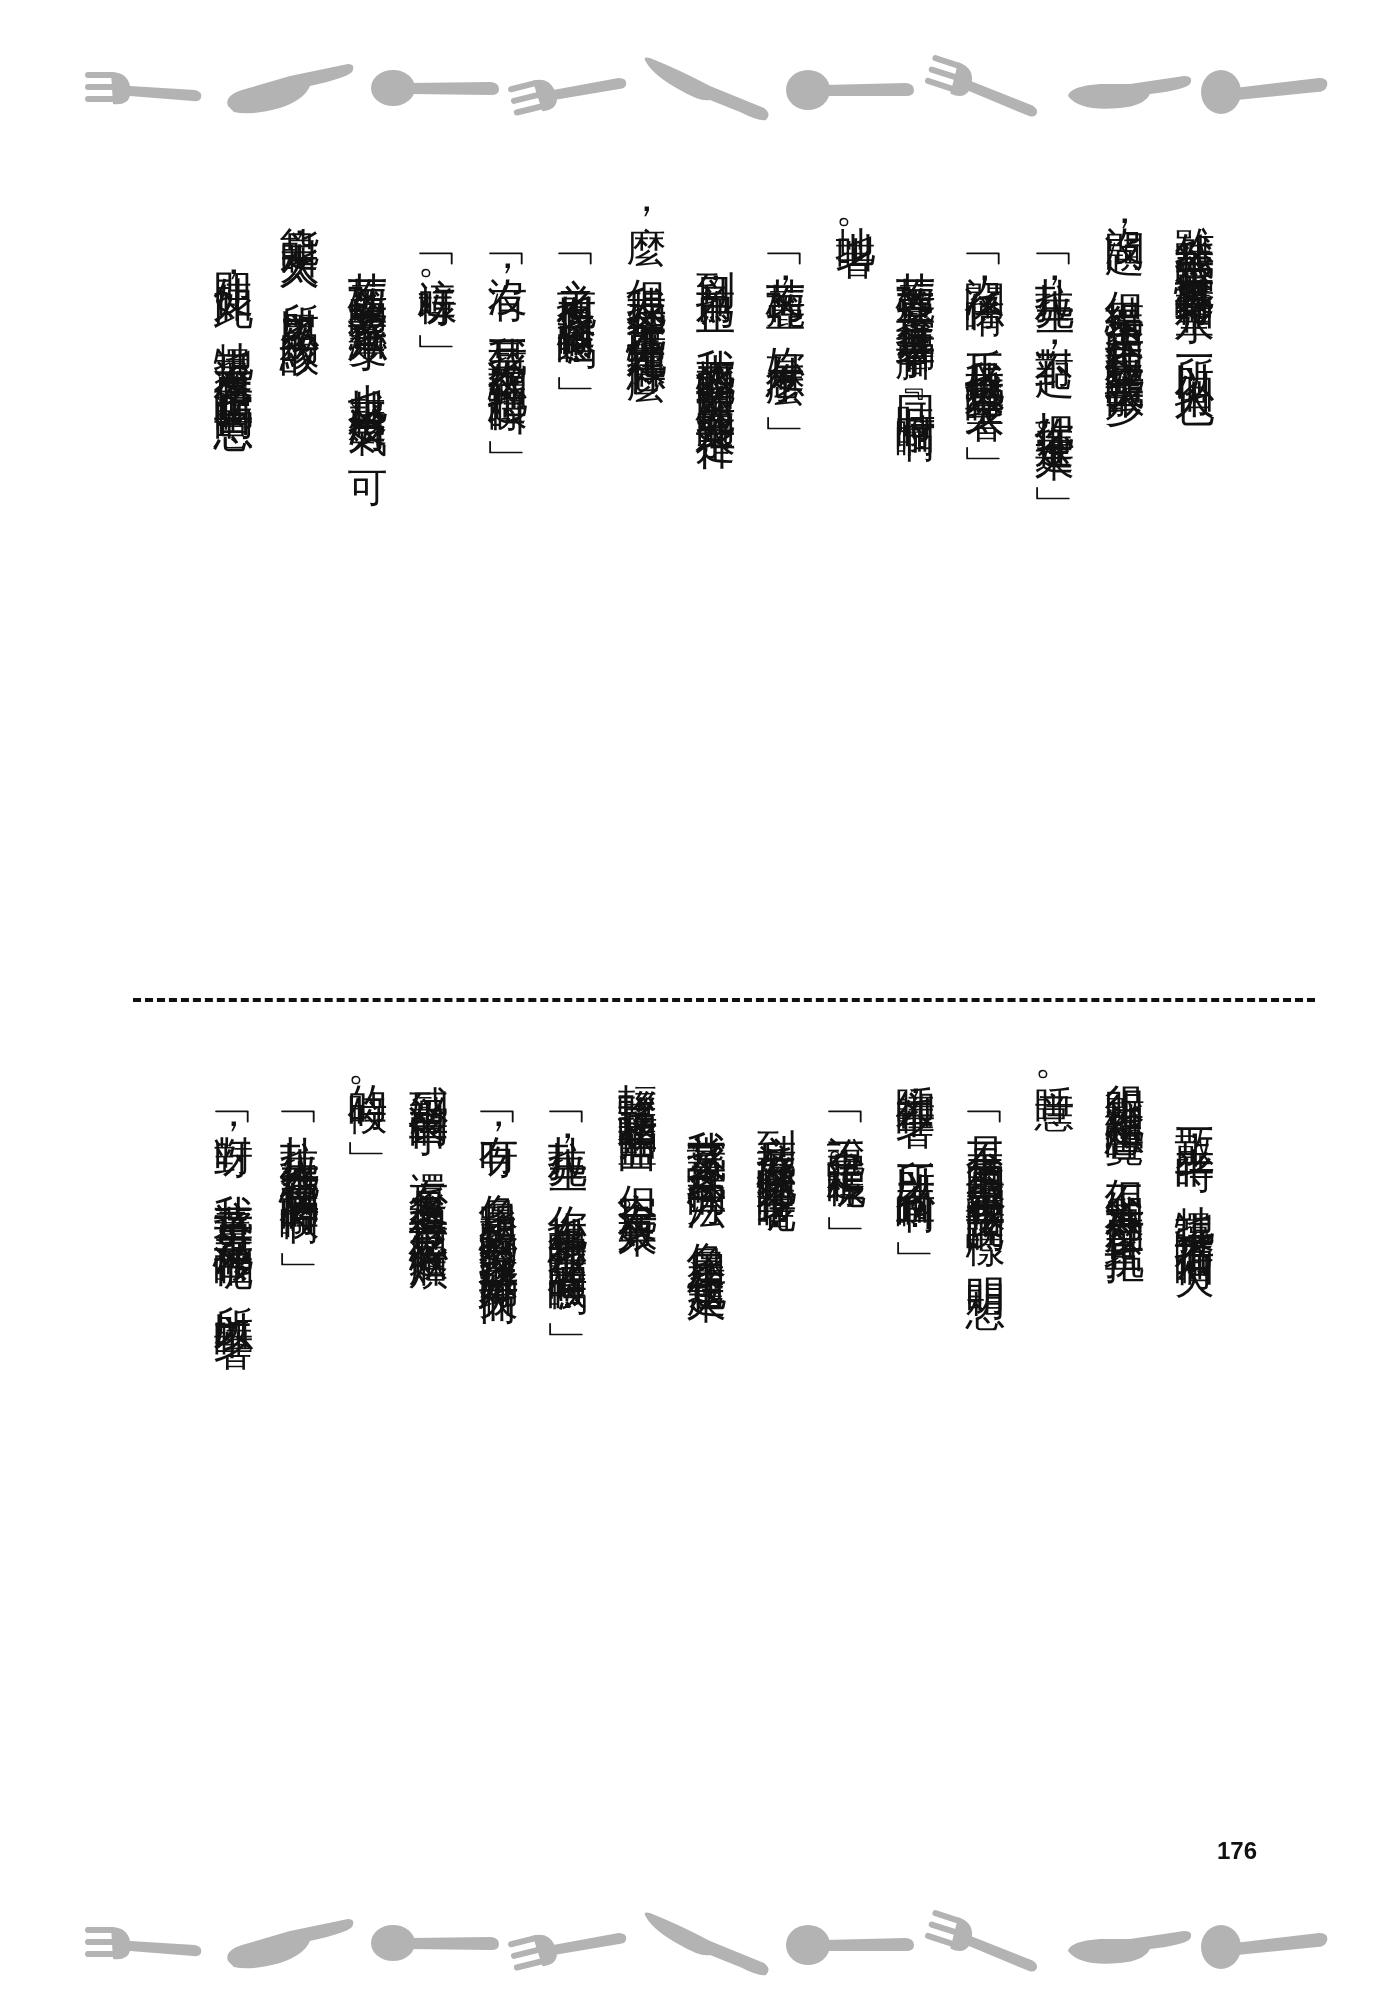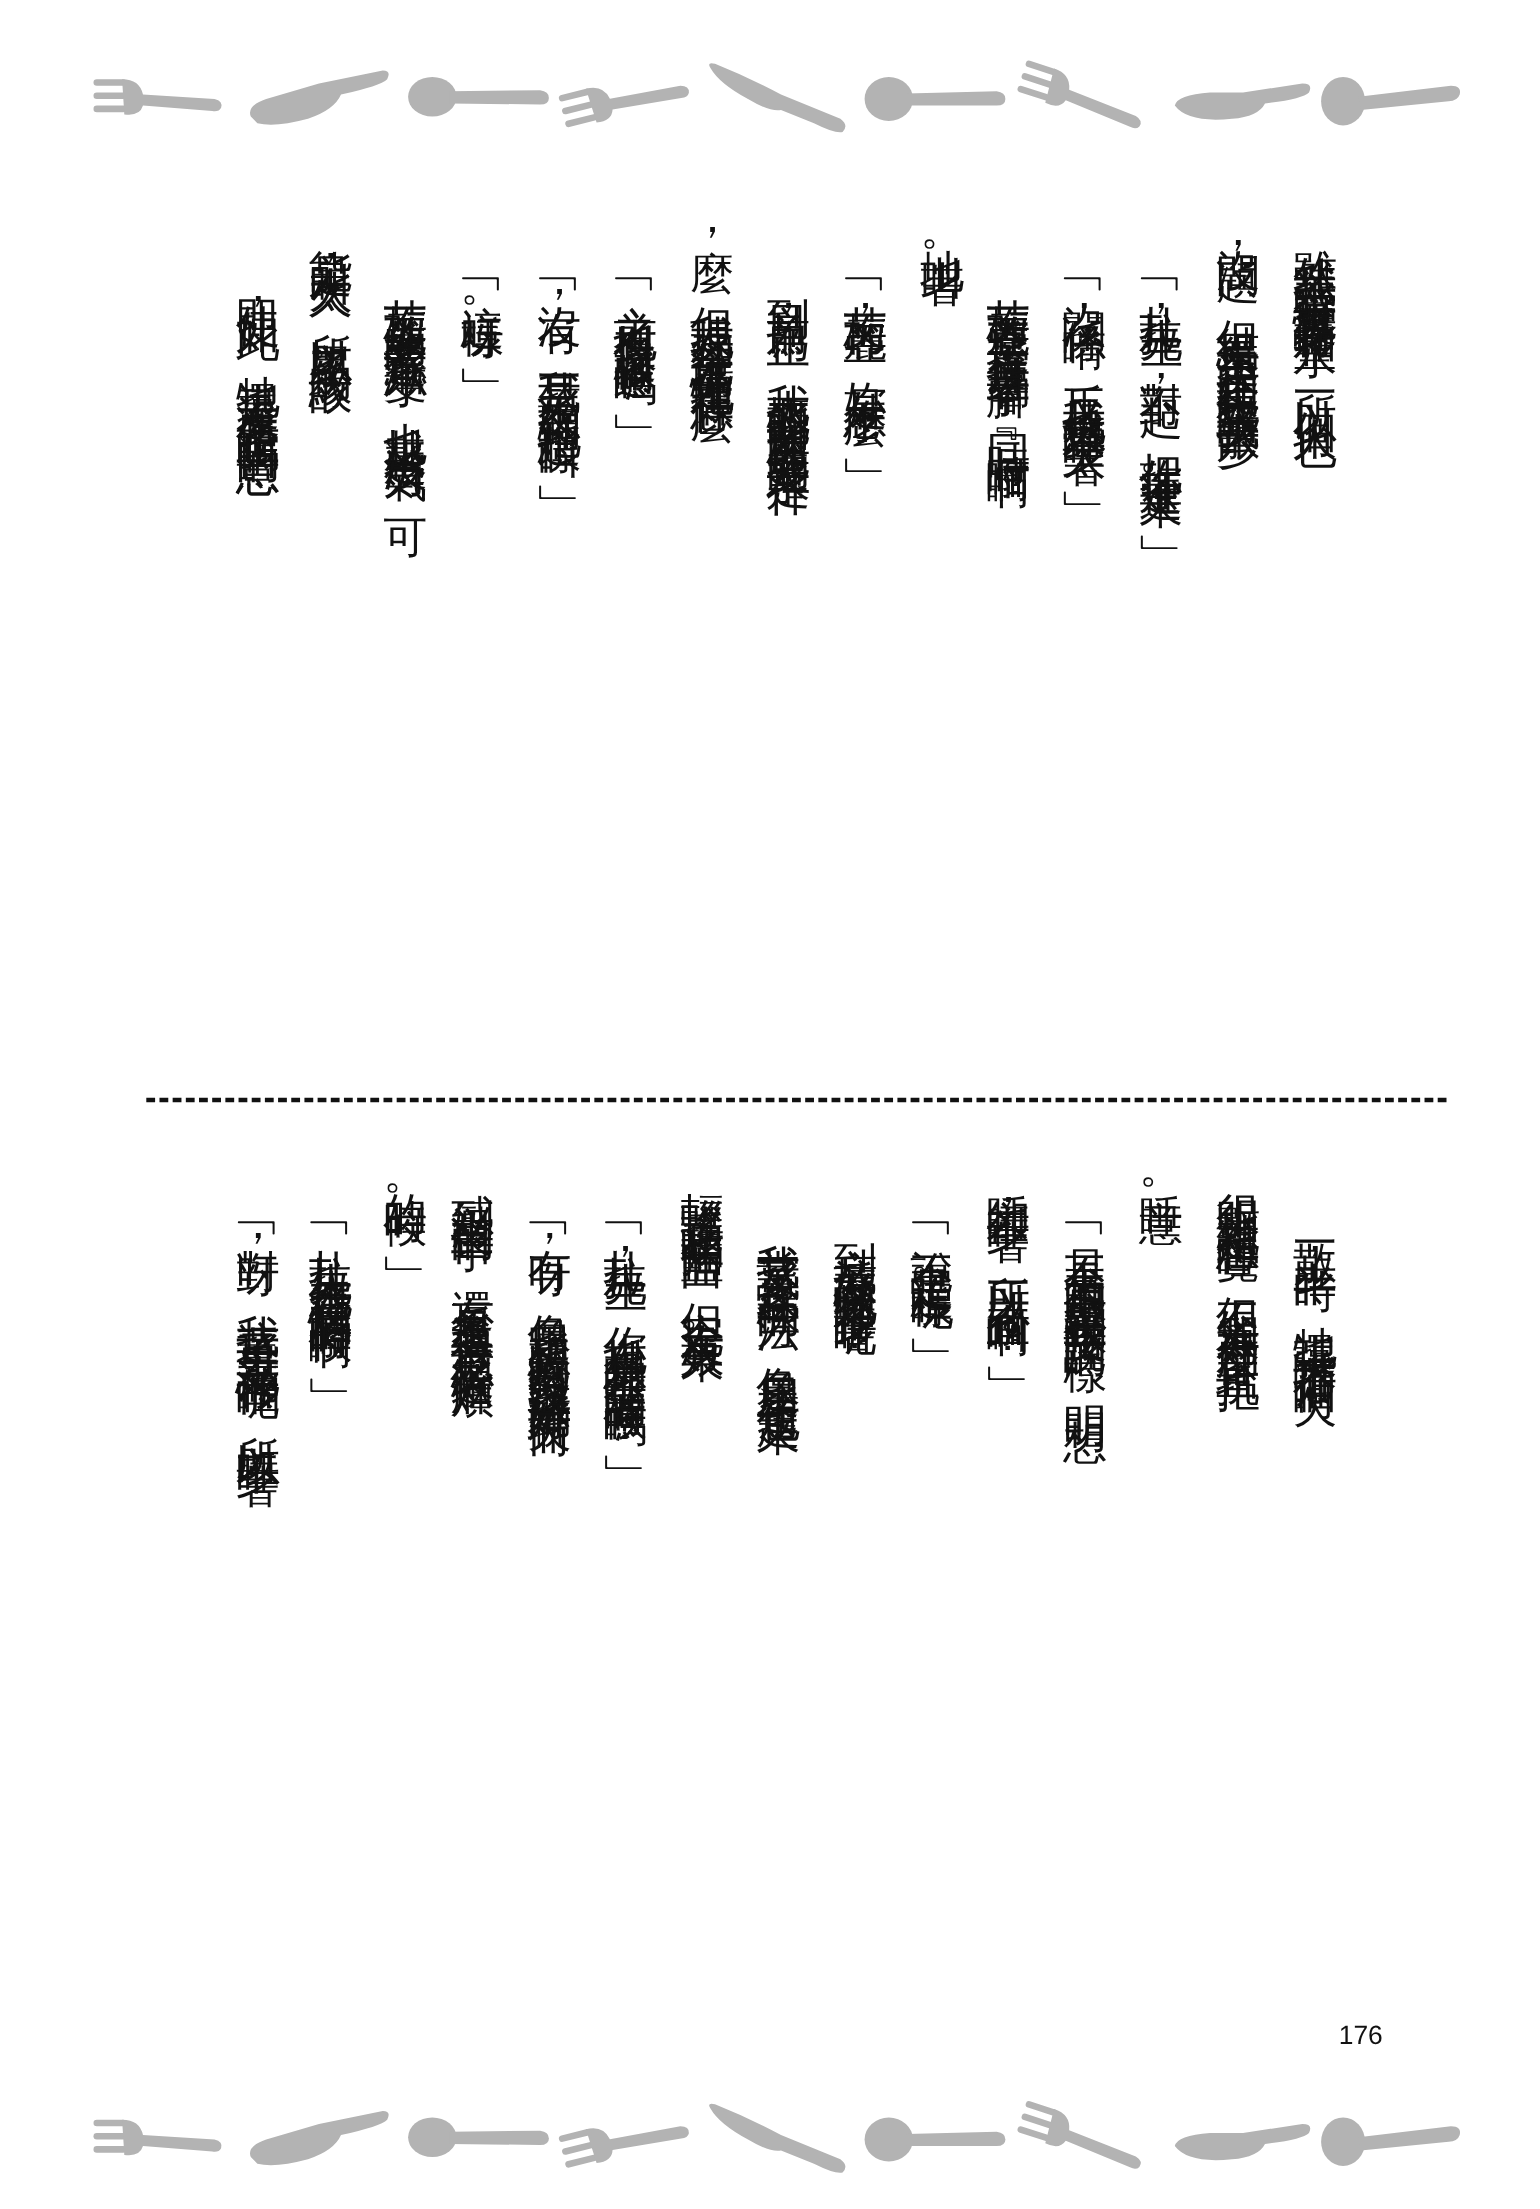--- a/index.html
+++ b/index.html
@@ -12,21 +12,21 @@
   .ornament svg { width: 140px; height: 80px; display: block; }
   .section { position: absolute; left: 0; width: 1400px; }
   .section.upper { top: 0; height: 990px; }
   .section.lower { top: 0; height: 1860px; }
   .column { position: absolute; writing-mode: vertical-rl; text-orientation: upright;
             font-size: 40px; line-height: 50px; letter-spacing: 6px; white-space: nowrap;
             font-weight: 500; }
   .divider { position: absolute; left: 133px; top: 998px; width: 1182px; height: 0;
              border-top: 4px dashed #111; }
   .page-number { position: absolute; left: 1217px; top: 1837px; font-size: 24px;
-                 font-weight: normal; font-family: "Liberation Sans", sans-serif; }
+                 font-weight: bold; font-family: "Liberation Sans", sans-serif; }
 </style>
 </head>
 <body>
 
 <div class="ornament-row top">
   <div class="ornament" style="left:75px">
     <svg viewBox="0 0 140 80">
         <g fill="#b3b3b3">
           <rect x="10" y="22" width="30" height="6" rx="3"></rect>
           <rect x="10" y="34" width="30" height="6" rx="3"></rect>

